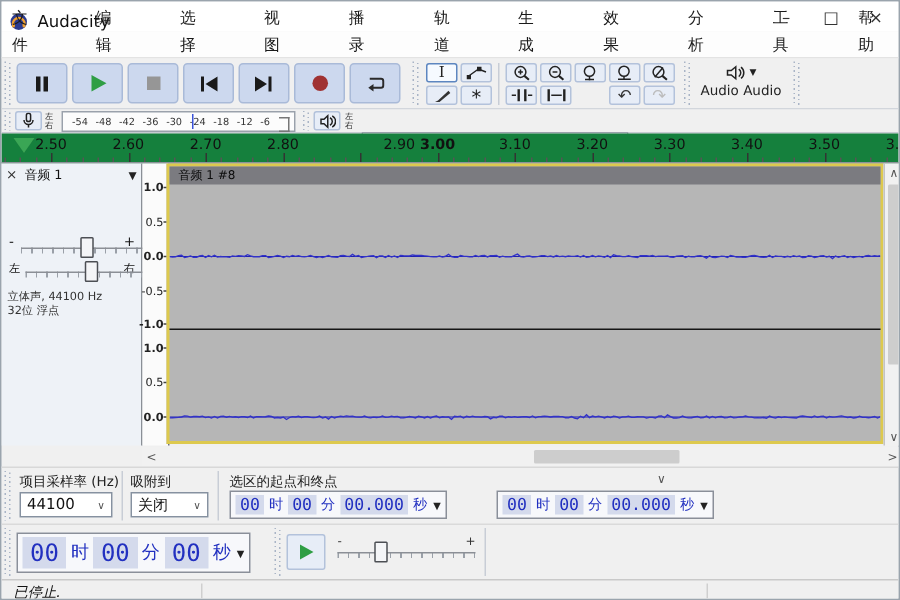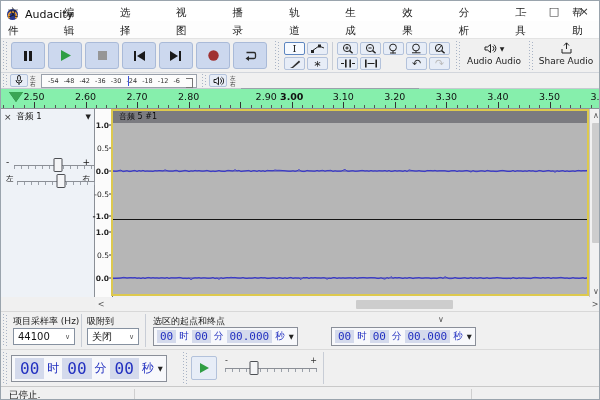--- a/index.html
+++ b/index.html
@@ -29,21 +29,21 @@
         align-items:center;justify-content:center;font-size:10px;color:#222;}
   .sbtn.active{background:#f6faff;border:1px solid #5d86c0;}
   .toollabel{font-size:9px;color:#222;text-align:center;}
   
   .meter-strip{background:#fcfcfc;border:1px solid #9aa1ab;display:flex;align-items:center;
                justify-content:space-between;padding:0 16px 0 6px;position:relative;}
   .mnum{font-size:6.5px;color:#333;line-height:1;}
   .lr{font-size:5.5px;line-height:6px;color:#333;text-align:center;}
   .mbracket{position:absolute;right:3px;top:3px;width:6px;height:8px;border:1px solid #777;border-left:none;}
   
-  #timeline{left:0;top:88px;width:100%;height:20px;background:#86efac;border-bottom:1px solid #8d9299;}
+  #timeline{left:0;top:88px;width:100%;height:20px;background:#15803d;border-bottom:1px solid #8d9299;}
   .tl-label{position:absolute;top:2px;transform:translateX(-50%);font-size:9.5px;color:#111;}
   .tick{position:absolute;bottom:0;width:1px;height:3px;background:#555;}
   .tick.major{height:6px;background:#333;}
   #pinhead{position:absolute;left:8px;top:3px;width:0;height:0;border-left:7px solid transparent;
            border-right:7px solid transparent;border-top:10px solid #3aa655;filter:drop-shadow(0 0 0.5px #1d6b36);}
   
   #trackpanel{left:0;top:108px;width:94px;height:188px;background:#eef2f7;border-right:1px solid #8a8f96;}
   #vruler{left:94px;top:108px;width:18px;height:188px;background:#fbfbfb;border-right:1px solid #6a6f76;}
   .vlabel{position:absolute;right:3px;transform:translateY(-50%);font-size:7.5px;color:#222;margin-left:44px;}
   .vlabel.bold{font-weight:bold;}
@@ -72,21 +72,21 @@
   .big .tcell{font-size:16px;padding:1px 5px;}
   .big .tunit{font-size:12px;}
   .slider{position:relative;}
   .sl-track{position:absolute;left:0;right:0;top:50%;height:1px;background:#8b8f96;}
   .sl-ticks{position:absolute;left:0;right:0;top:50%;height:4px;
             background:repeating-linear-gradient(90deg,#9aa0a8 0 1px,transparent 1px 7px);}
   .sl-thumb{position:absolute;top:50%;transform:translate(-50%,-50%);width:7px;height:12px;
             background:#f4f5f7;border:1px solid #4c4f54;border-radius:1px;}
   .sl-end{position:absolute;top:-4px;font-size:8px;color:#333;}
   
-  #statusbar{left:0;top:385px;width:100%;height:15px;background:#f0f0f0;border-top:1px solid #c9c9c9;}
+  #statusbar{left:0;top:385px;width:100%;height:15px;background:#f0f0f0;border-top:1px solid #c9c9c9;font-style:italic;}
   #statusbar .divider{position:absolute;top:2px;bottom:2px;width:1px;background:#cfcfcf;}
   #bottomline{left:0;top:398px;width:100%;height:2px;background:#2e6b75;}
   .icon-svg{display:block;}
 </style>
 </head>
 <body>
 
 <div id="win">
 
   <div class="abs" id="titlebar">
@@ -251,30 +251,20 @@
             <path d="M8.5 3 A3 3 0 0 1 8.5 8" fill="none" stroke="#222"></path>
             <path d="M10 1.7 A4.8 4.8 0 0 1 10 9.3" fill="none" stroke="#222"></path>
           </svg>
         <span style="font-size:6px;color:#222;">▼</span>
       </div>
       <div class="toollabel">Audio Audio</div>
     </div>
 
     <div class="abs grabber" style="left:528px;top:2px;height:29px;"></div>
 
-    <div class="abs" style="left:534px;top:2px;width:62px;height:30px;">
-      <div style="display:flex;align-items:center;justify-content:center;height:15px;">
-        <svg class="icon-svg" width="13" height="13" viewBox="0 0 13 13">
-            <path d="M6.5 1 L6.5 7" stroke="#222" fill="none"></path>
-            <path d="M4 3.5 L6.5 0.8 L9 3.5" stroke="#222" fill="none"></path>
-            <path d="M2 7 V11 H11 V7" stroke="#222" fill="none"></path>
-          </svg>
-      </div>
-      <div class="toollabel">Share Audio</div>
-    </div>
   </div>
 
   <div class="abs" id="meterrow">
     <div class="abs grabber" style="left:2px;top:1px;height:13px;"></div>
     <div class="abs sbtn" style="left:9px;top:1px;width:18px;height:13px;">
       <svg class="icon-svg" width="8" height="11" viewBox="0 0 8 11">
           <rect x="2.6" y="0.5" width="2.8" height="5.5" rx="1.4" fill="none" stroke="#222"></rect>
           <path d="M1 5 A3 3 0 0 0 7 5" fill="none" stroke="#222"></path>
           <line x1="4" y1="8" x2="4" y2="10" stroke="#222"></line>
         </svg>
@@ -418,20 +408,24 @@
     </div>
     <div class="abs" style="left:3px;top:64px;width:88px;height:14px;">
       <span class="abs" style="left:2px;top:1px;font-size:7.5px;">左</span>
       <span class="abs" style="right:2px;top:1px;font-size:7.5px;">右</span>
       <div class="slider abs" style="left:13px;right:13px;top:2px;height:12px;">
         <div class="sl-ticks"></div>
         <div class="sl-track"></div>
         <div class="sl-thumb" style="left:50%;"></div>
       </div>
     </div>
+    <div class="abs" style="left:4px;top:84px;font-size:7.5px;color:#333;line-height:9px;">
+      <div>立体声, 44100 Hz</div>
+      <div>32位 浮点</div>
+    </div>
   </div>
 
   <div class="abs" id="vruler">
     <span class="vlabel bold" style="top:16px;">1.0</span>
     <span class="vlabel" style="top:39px;">0.5</span>
     <span class="vlabel bold" style="top:62px;">0.0</span>
     <span class="vlabel" style="top:85px;">-0.5</span>
     <span class="vlabel bold" style="top:107px;">-1.0</span>
     <div class="vtick" style="top:16px;"></div>
       <div class="vtick" style="top:39px;"></div>
@@ -441,21 +435,21 @@
     <span class="vlabel bold" style="top:123px;">1.0</span>
     <span class="vlabel" style="top:146px;">0.5</span>
     <span class="vlabel bold" style="top:169px;">0.0</span>
     <div class="vtick" style="top:123px;"></div>
       <div class="vtick" style="top:146px;"></div>
     <div class="vtick" style="top:169px;"></div>
   </div>
 
   <div class="abs" id="clipwrap">
     <div id="cliptitle">
-      <span>音频 5 #1</span>
+      <span>音频 1 #8</span>
     </div>
     <div class="chan" style="height:96px;">
       <svg class="wave-svg" id="wsvg1" style="top:43px;height:10px;" viewBox="0 0 474 10" preserveAspectRatio="none">
         <line x1="0" y1="5" x2="474" y2="5" stroke="#2020b0" stroke-width="0.8"></line>
         <polyline id="wave1" fill="none" stroke-width="0.9" points="0,5.03 2,5.30 4,5.28 6,4.48 8,4.07 10,5.75 12,5.26 14,4.63 16,5.60 18,5.51 20,4.67 22,4.32 24,5.69 26,4.42 28,5.22 30,4.21 32,5.40 34,5.02 36,5.26 38,5.23 40,5.53 42,4.59 44,4.89 46,4.46 48,4.68 50,4.96 52,3.82 54,4.61 56,5.17 58,5.13 60,5.16 62,4.38 64,4.37 66,5.71 68,5.47 70,4.88 72,4.29 74,4.78 76,5.74 78,4.82 80,5.19 82,4.28 84,4.90 86,4.51 88,5.04 90,5.19 92,4.88 94,4.27 96,5.06 98,5.73 100,5.14 102,5.68 104,5.14 106,4.39 108,5.25 110,5.42 112,5.55 114,4.44 116,4.35 118,4.76 120,5.01 122,3.61 124,4.92 126,4.29 128,5.65 130,5.18 132,4.94 134,4.60 136,4.39 138,5.74 140,4.60 142,4.68 144,5.58 146,4.35 148,5.40 150,4.61 152,5.66 154,4.30 156,4.52 158,4.61 160,4.64 162,3.98 164,4.32 166,4.26 168,4.36 170,4.54 172,4.73 174,5.07 176,5.29 178,5.26 180,4.72 182,5.44 184,4.84 186,3.55 188,5.09 190,5.60 192,5.50 194,4.32 196,4.85 198,4.91 200,5.17 202,5.26 204,4.29 206,5.10 208,4.49 210,4.28 212,5.31 214,4.49 216,4.45 218,4.26 220,5.52 222,4.77 224,5.28 226,5.19 228,5.25 230,4.26 232,3.43 234,5.03 236,5.37 238,4.83 240,4.67 242,5.33 244,5.21 246,4.91 248,4.44 250,4.40 252,5.04 254,4.71 256,5.31 258,4.35 260,5.11 262,4.77 264,5.18 266,4.64 268,4.89 270,4.95 272,4.41 274,5.35 276,4.33 278,5.55 280,5.24 282,4.40 284,5.19 286,4.63 288,4.90 290,5.49 292,4.34 294,5.70 296,3.83 298,4.39 300,4.65 302,5.05 304,5.09 306,4.53 308,5.13 310,5.37 312,5.62 314,4.46 316,4.52 318,4.45 320,4.84 322,4.29 324,5.06 326,4.74 328,4.71 330,4.71 332,4.69 334,5.35 336,5.61 338,4.70 340,4.62 342,4.53 344,5.70 346,4.83 348,5.20 350,5.14 352,4.62 354,4.44 356,5.11 358,6.08 360,4.52 362,5.57 364,5.72 366,5.22 368,4.76 370,4.93 372,5.64 374,4.31 376,4.73 378,5.37 380,5.19 382,5.54 384,5.62 386,4.99 388,4.49 390,4.36 392,4.83 394,5.41 396,5.54 398,5.43 400,4.27 402,5.68 404,4.68 406,4.95 408,4.88 410,5.49 412,4.85 414,5.40 416,4.43 418,5.11 420,4.69 422,5.63 424,5.50 426,4.39 428,4.72 430,5.64 432,5.27 434,4.62 436,4.41 438,5.34 440,4.84 442,6.36 444,4.73 446,5.53 448,4.89 450,4.52 452,5.68 454,4.90 456,5.65 458,5.29 460,4.90 462,5.52 464,4.56 466,4.36 468,4.90 470,4.53 472,4.70 474,4.39 " stroke="#3232c8"></polyline>
       </svg>
     </div>
     <div id="chdivider"></div>
     <div class="chan" style="height:74px;">
       <svg class="wave-svg" id="wsvg2" style="top:53px;height:10px;" viewBox="0 0 474 10" preserveAspectRatio="none">

